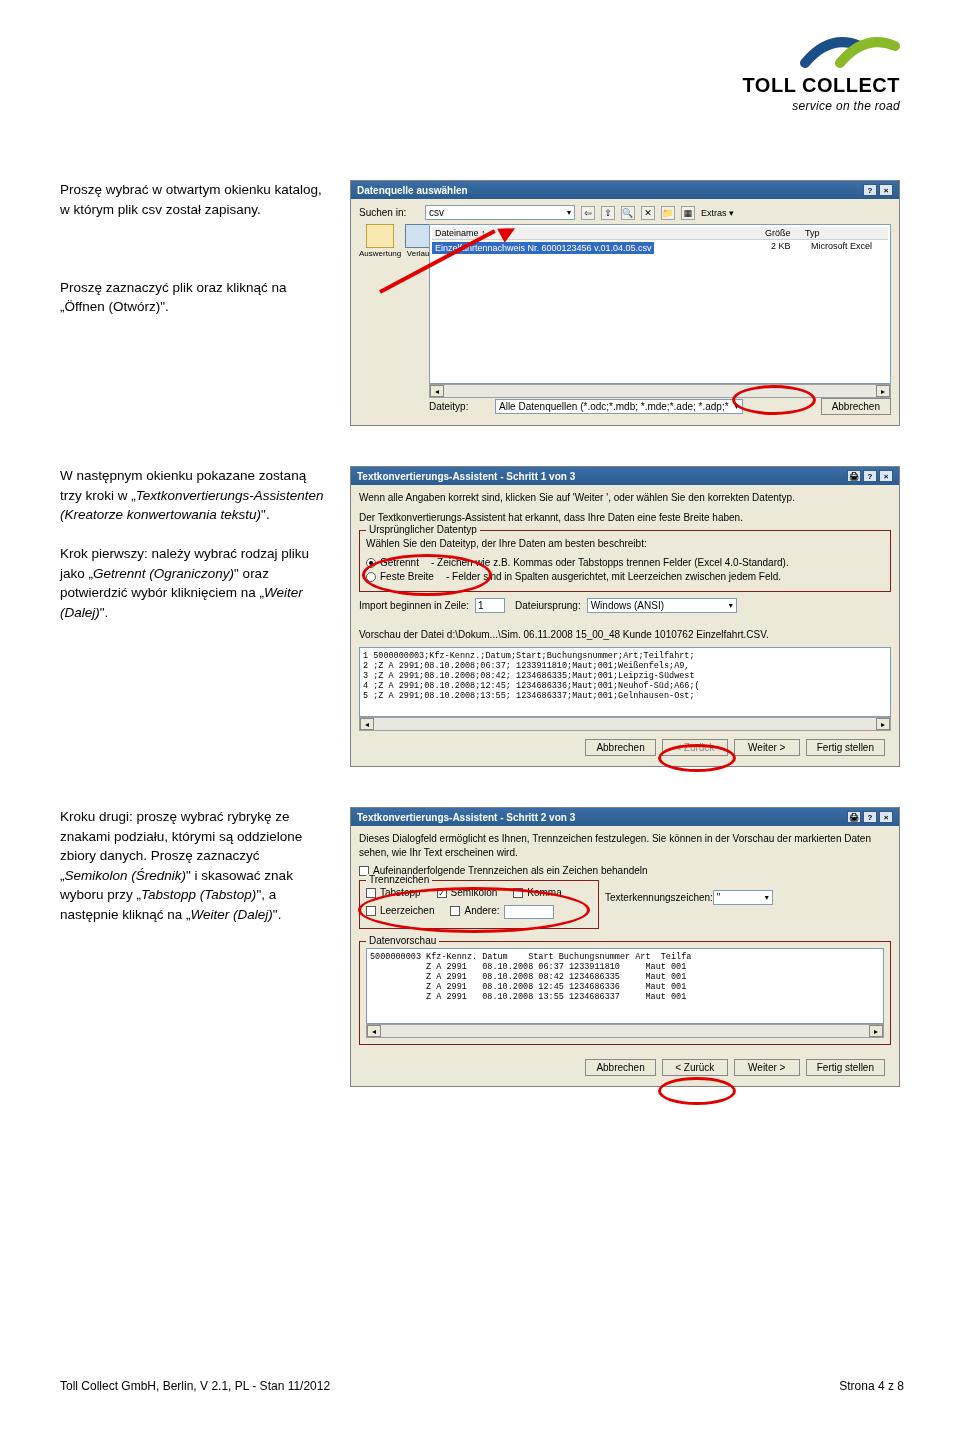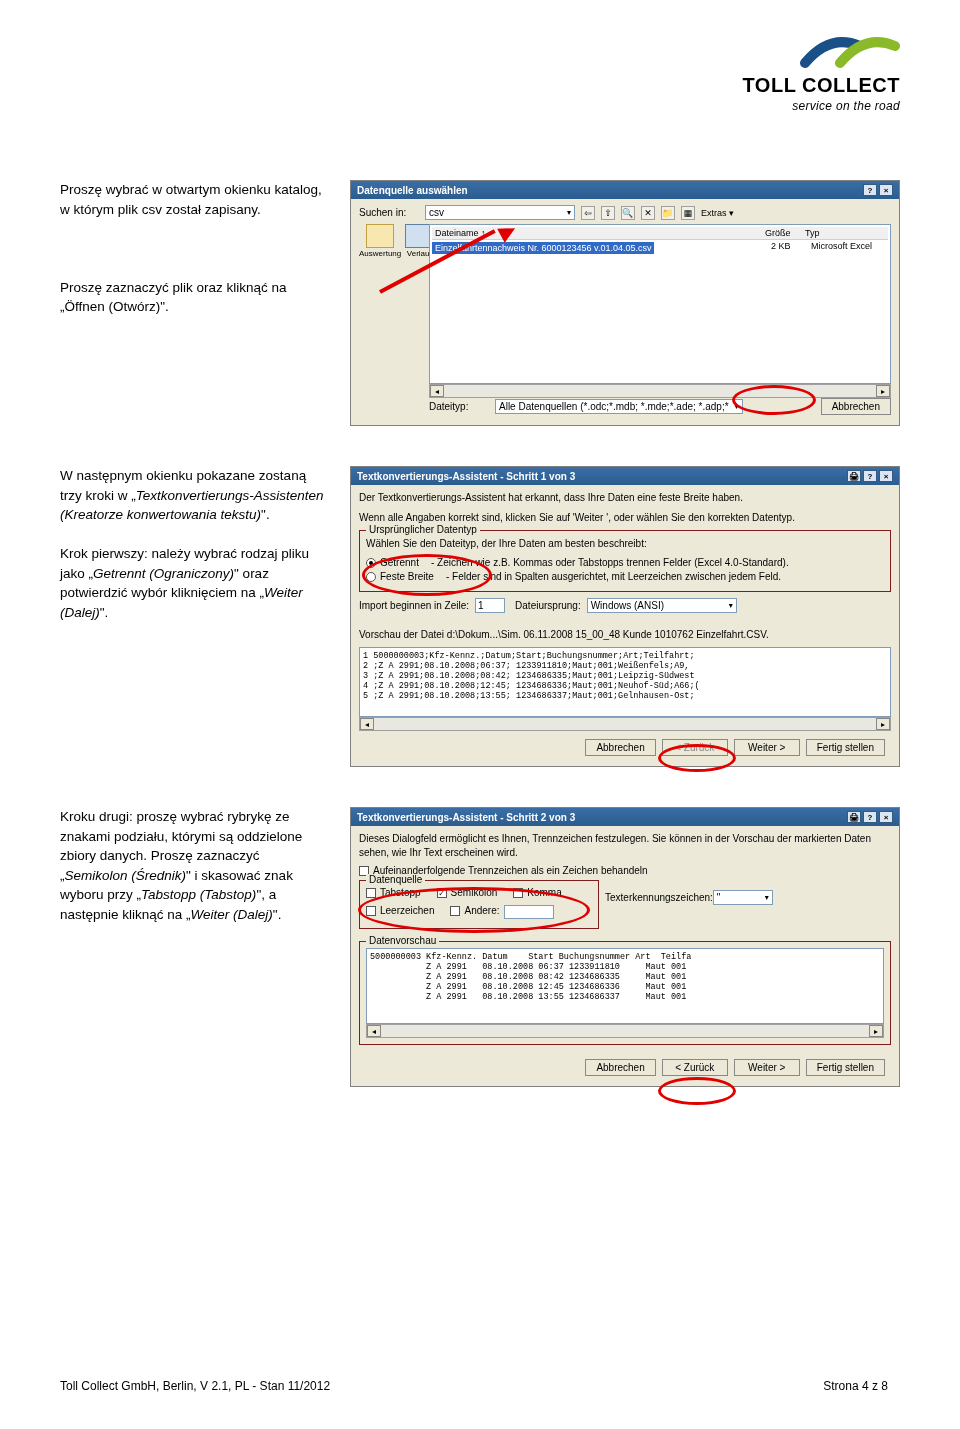--- a/index.html
+++ b/index.html
@@ -72,21 +72,21 @@
   .scrollbar-h { height: 14px; background: #e8e8e0; border: 1px solid #a0a0a0; display: flex; align-items: center; justify-content: space-between; }
   .scroll-btn { width: 14px; height: 12px; background: #ece9d8; border: 1px solid #888; font-size: 8px; display: inline-flex; align-items: center; justify-content: center; }
   .dlg-buttons { display: flex; justify-content: flex-end; gap: 6px; padding: 8px 6px 4px 6px; }
   .btn-disabled { color: #888; }
   .bottom-row { display: flex; justify-content: space-between; align-items: center; gap: 6px; }
   .checks-grid { display: flex; flex-wrap: wrap; gap: 4px 16px; }
   .small-input { border: 1px solid #7f9db9; background: #fff; width: 50px; height: 14px; padding: 0 2px; }
   .circle { border: 3px solid #e00000; border-radius: 50%; position: absolute; pointer-events: none; }
   .arrow-line { position: absolute; background: #e00000; height: 4px; transform-origin: left center; }
   .arrow-head { position: absolute; width: 0; height: 0; border-left: 16px solid #e00000; border-top: 8px solid transparent; border-bottom: 8px solid transparent; }
-  .footer { display: flex; justify-content: space-between; font-size: 12px; position: absolute; bottom: 36px; left: 60px; right: 72px; }
+  .footer { display: flex; justify-content: space-between; font-size: 12px; position: absolute; bottom: 36px; left: 60px; right: 56px; }
   .dlg-col-left { display: flex; gap: 6px; }
 </style>
 </head>
 <body>
 
 <div class="page">
 
   <div class="logo-block">
     <svg width="100" height="40" viewBox="0 0 100 40">
       <path d="M5 35 Q 30 5 60 18" stroke="#1b4f87" stroke-width="10" fill="none" stroke-linecap="round"></path>
@@ -196,22 +196,22 @@
         <div class="dlg-frame">
           <div class="dlg-title">
             <span>Textkonvertierungs-Assistent - Schritt 1 von 3</span>
             <span class="title-btns">
               <span class="title-btn">🖨</span>
               <span class="title-btn">?</span>
               <span class="title-btn">×</span>
             </span>
           </div>
           <div class="dlg-body">
+            <div class="dlg-text">Wenn alle Angaben korrekt sind, klicken Sie auf 'Weiter ', oder wählen Sie den korrekten Datentyp.</div>
             <div class="dlg-text">Der Textkonvertierungs-Assistent hat erkannt, dass Ihre Daten eine feste Breite haben.</div>
-            <div class="dlg-text">Wenn alle Angaben korrekt sind, klicken Sie auf 'Weiter ', oder wählen Sie den korrekten Datentyp.</div>
             <div class="groupbox">
               <div class="groupbox-title">Ursprünglicher Datentyp</div>
               <div class="dlg-text">Wählen Sie den Dateityp, der Ihre Daten am besten beschreibt:</div>
               <div class="radio-row">
                 <span class="rb">
                     <span class="rb-dot"></span>
                   </span>
                 <span>Getrennt</span>
                 <span style="margin-left:8px">- Zeichen wie z.B. Kommas oder Tabstopps trennen Felder (Excel 4.0-Standard).</span>
               </div>
@@ -271,21 +271,21 @@
             </span>
           </div>
           <div class="dlg-body">
             <div class="dlg-text">Dieses Dialogfeld ermöglicht es Ihnen, Trennzeichen festzulegen. Sie können in der Vorschau der markierten Daten sehen, wie Ihr Text erscheinen wird.</div>
             <div class="check-row">
               <span class="cb"></span>
                 <span>Aufeinanderfolgende Trennzeichen als ein Zeichen behandeln</span>
             </div>
             <div class="bottom-row" style="align-items:flex-start;margin-top:4px">
               <div class="groupbox" style="flex:0 0 240px">
-                <div class="groupbox-title">Datenquelle</div>
+                <div class="groupbox-title">Trennzeichen</div>
                 <div class="checks-grid">
                   <div class="check-row">
                       <span class="cb"></span>
                       <span>Tabstopp</span>
                     </div>
                   <div class="check-row">
                       <span class="cb">✓</span>
                       <span>Semikolon</span>
                     </div>
                   <div class="check-row">

